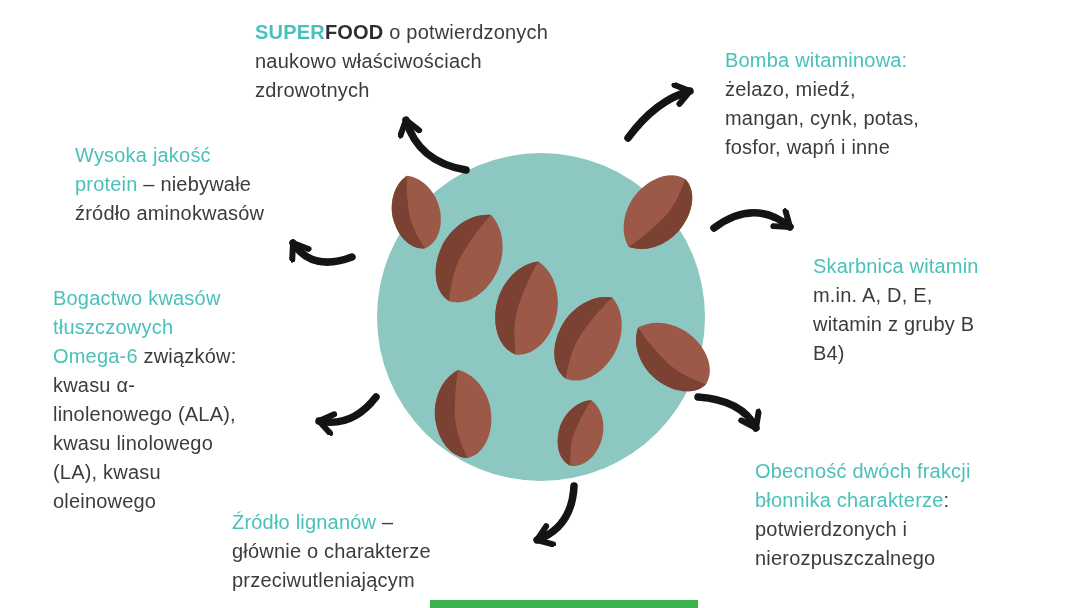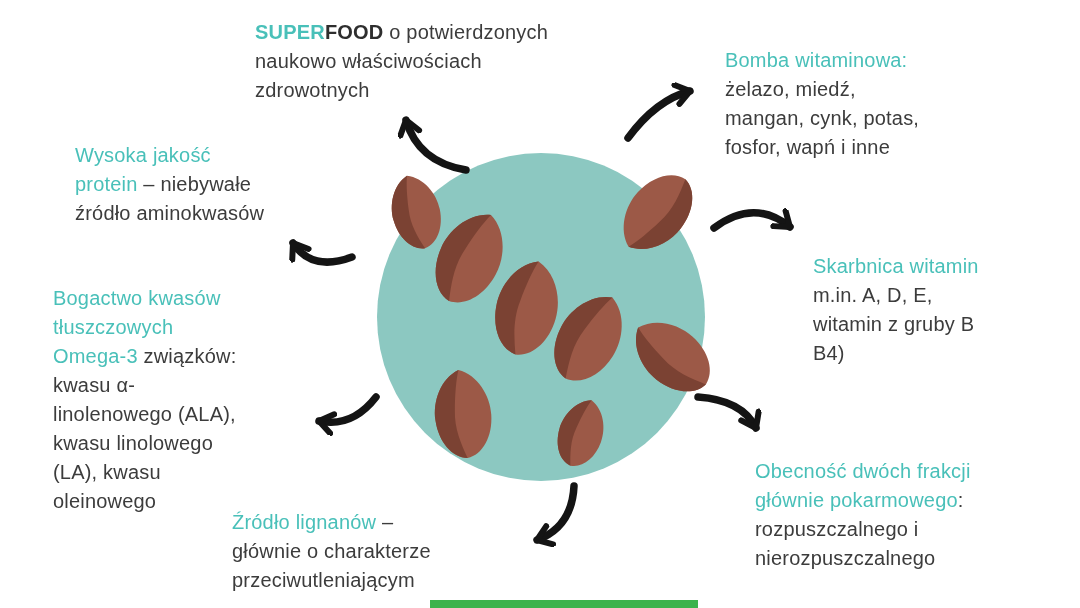--- a/index.html
+++ b/index.html
@@ -97,35 +97,35 @@
 
 <div class="label b-skarbnica">
   <div class="ln"><span class="seg accent">Skarbnica witamin</span></div>
   <div class="ln"><span class="seg">m.in. A, D, E,</span></div>
   <div class="ln"><span class="seg">witamin z gruby B</span></div>
   <div class="ln"><span class="seg">B4)</span></div>
 </div>
 
 <div class="label b-obecnosc">
   <div class="ln"><span class="seg accent">Obecność dwóch frakcji</span></div>
-  <div class="ln"><span class="seg accent">głównie pokarmowego</span><span class="seg">:</span></div>
-  <div class="ln"><span class="seg">rozpuszczalnego i</span></div>
+  <div class="ln"><span class="seg accent">błonnika charakterze</span><span class="seg">:</span></div>
+  <div class="ln"><span class="seg">potwierdzonych i</span></div>
   <div class="ln"><span class="seg">nierozpuszczalnego</span></div>
 </div>
 
 <div class="label b-zrodlo">
   <div class="ln"><span class="seg accent">Źródło lignanów </span><span class="seg">–</span></div>
   <div class="ln"><span class="seg">głównie o charakterze</span></div>
   <div class="ln"><span class="seg">przeciwutleniającym</span></div>
 </div>
 
 <div class="label b-omega">
   <div class="ln"><span class="seg accent">Bogactwo kwasów</span></div>
   <div class="ln"><span class="seg accent">tłuszczowych</span></div>
-  <div class="ln"><span class="seg accent">Omega-3 </span><span class="seg">związków:</span></div>
+  <div class="ln"><span class="seg accent">Omega-6 </span><span class="seg">związków:</span></div>
   <div class="ln"><span class="seg">kwasu α-</span></div>
   <div class="ln"><span class="seg">linolenowego (ALA),</span></div>
   <div class="ln"><span class="seg">kwasu linolowego</span></div>
   <div class="ln"><span class="seg">(LA), kwasu</span></div>
   <div class="ln"><span class="seg">oleinowego</span></div>
 </div>
 
 <div class="label b-wysoka">
   <div class="ln"><span class="seg accent">Wysoka jakość</span></div>
   <div class="ln"><span class="seg accent">protein</span><span class="seg"> – niebywałe</span></div>

